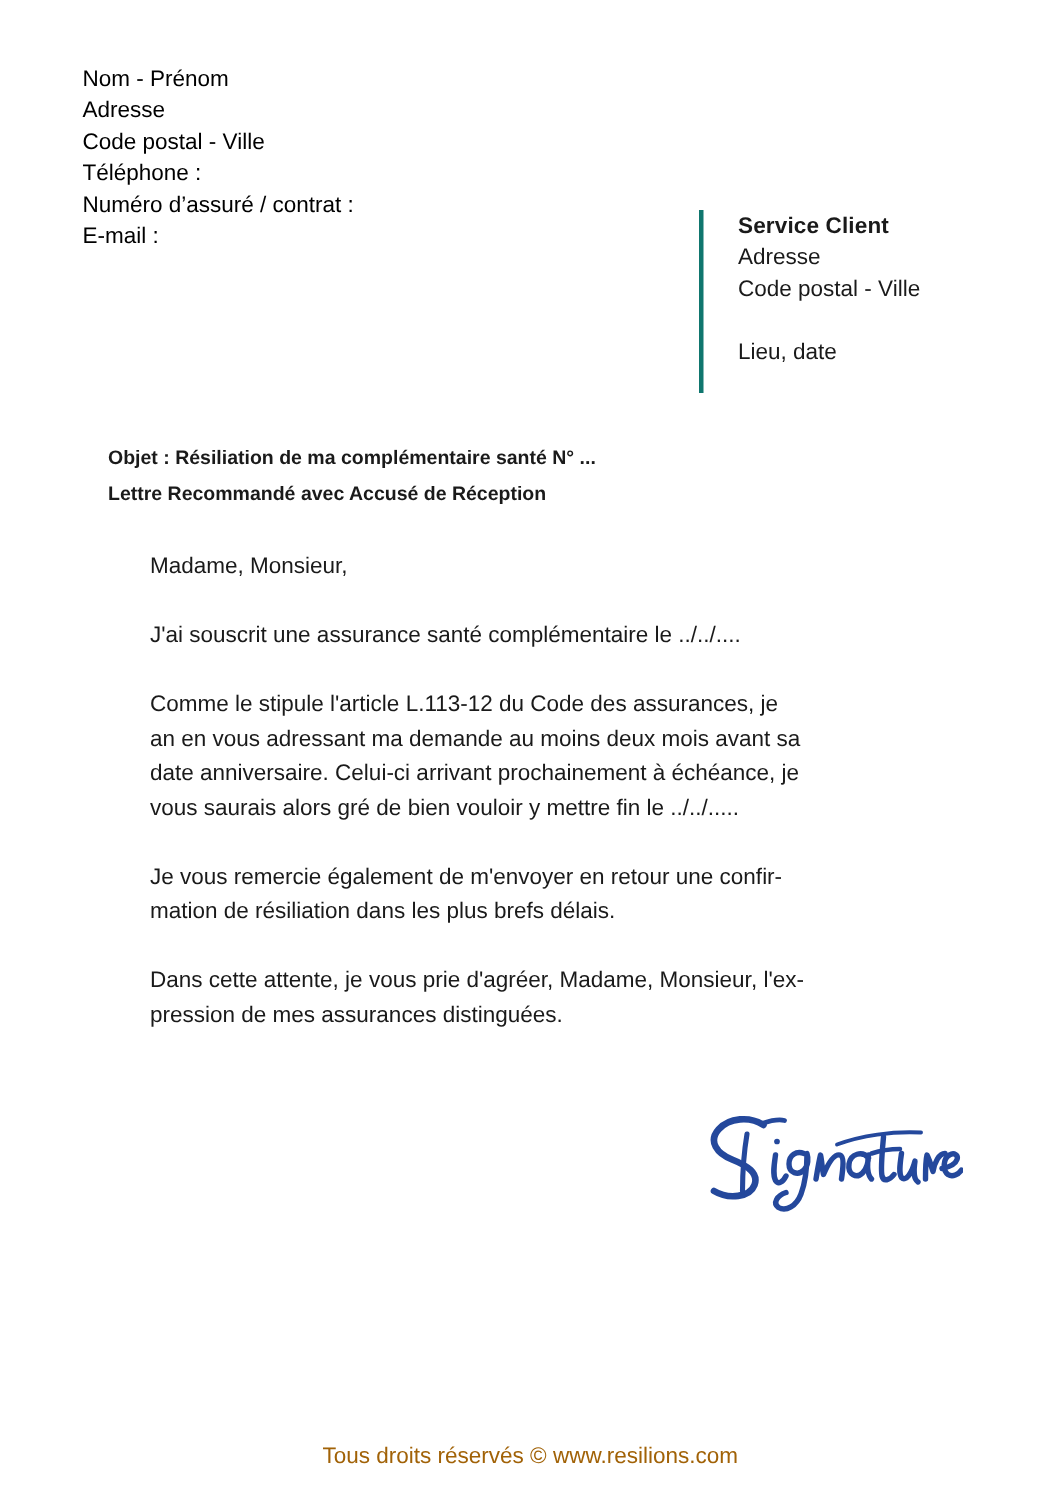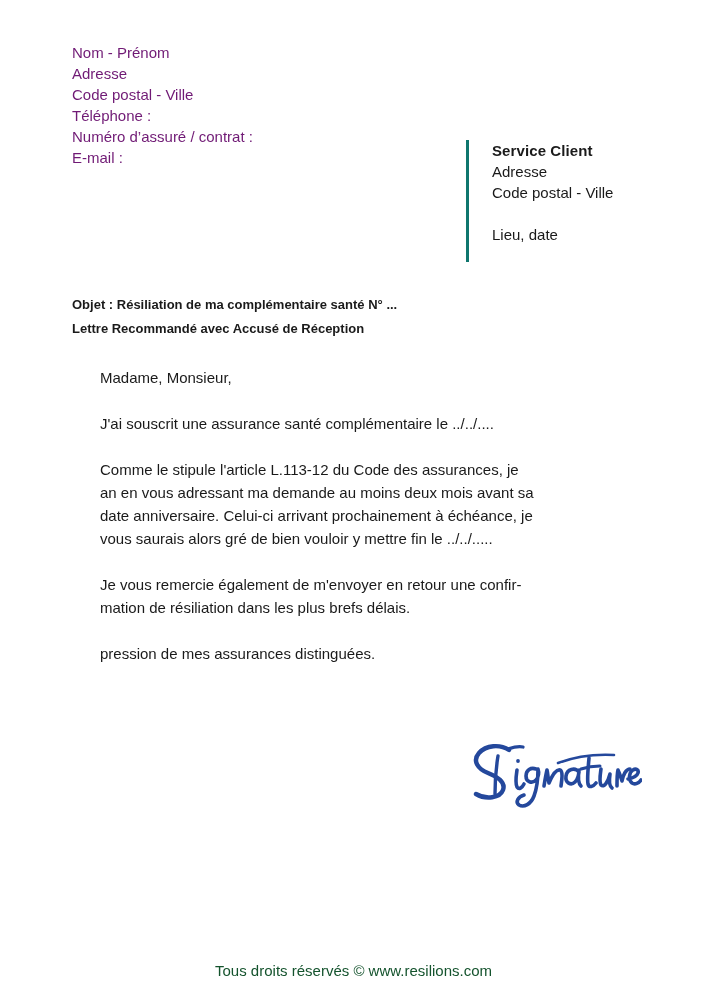--- a/index.html
+++ b/index.html
@@ -17,25 +17,25 @@
   }
   .page {
     position: absolute;
     inset: 0;
     background: #ffffff;
   }
 
   
   .sender {
     position: absolute;
-    left: 72px;
+    left: 55px;
     top: 42px;
     font-size: 15px;
     line-height: 21px;
-    color: #701a75;
+    color: #000000;
     white-space: nowrap;
   }
   .sender div { height: 21px; }
 
   
   .recipient {
     position: absolute;
     left: 466px;
     top: 140px;
     padding-left: 23px;
@@ -90,21 +90,21 @@
 
   
   .footer {
     position: absolute;
     left: 0;
     right: 0;
     top: 960px;
     text-align: center;
     font-size: 15px;
     line-height: 21px;
-    color: #14532d;
+    color: #a16207;
   }
 </style>
 </head>
 <body>
 
 <div class="page">
 
   <div class="sender">
     <div>Nom - Prénom</div>
     <div>Adresse</div>
@@ -138,20 +138,21 @@
       <span class="ln">Comme le stipule l'article L.113-12 du Code des assurances, je</span>
       <span class="ln">an en vous adressant ma demande au moins deux mois avant sa</span>
       <span class="ln">date anniversaire. Celui-ci arrivant prochainement à échéance, je</span>
       <span class="ln">vous saurais alors gré de bien vouloir y mettre fin le ../../.....</span>
     </p>
     <p>
       <span class="ln">Je vous remercie également de m'envoyer en retour une confir-</span>
       <span class="ln">mation de résiliation dans les plus brefs délais.</span>
     </p>
     <p>
+      <span class="ln">Dans cette attente, je vous prie d'agréer, Madame, Monsieur, l'ex-</span>
       <span class="ln">pression de mes assurances distinguées.</span>
     </p>
   </div>
 
   <div class="signature">
     <svg viewBox="0 0 180 78" xmlns="http://www.w3.org/2000/svg">
       <g fill="none" stroke="#24489c" stroke-linecap="round" stroke-linejoin="round">
 
         <path d="M47 14 C38 8, 24 9, 17 17 C10 25, 16 33, 26 37 C36 41, 44 46, 41 54 C38 62, 24 64, 14 58" stroke-width="4.4"></path>
         <path d="M46 13 C52 11, 57 10, 61 11" stroke-width="3.2"></path>

